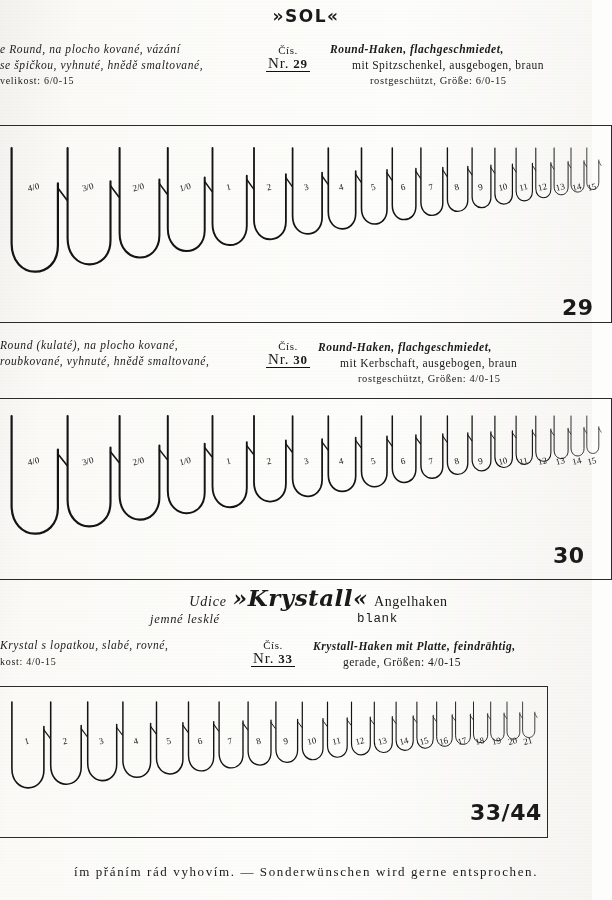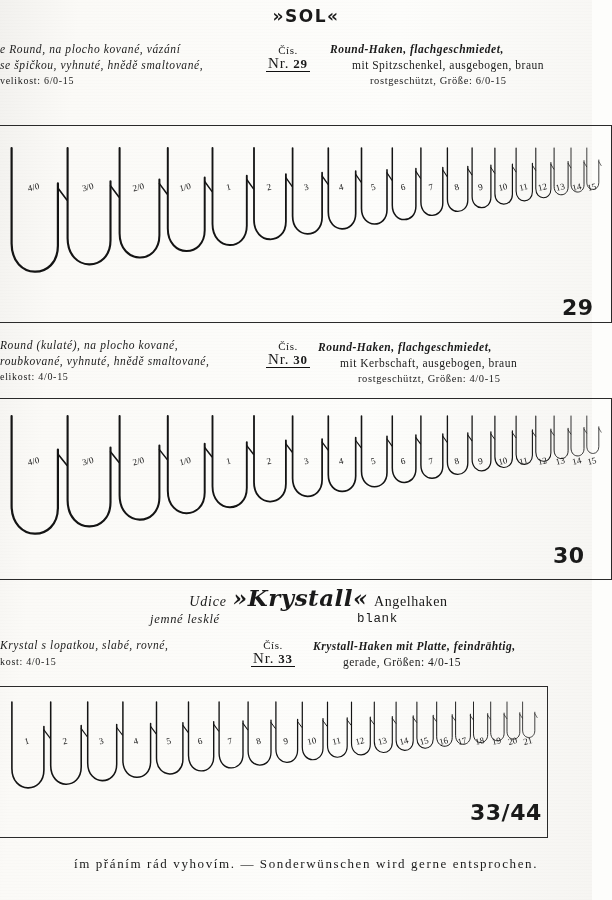--- a/index.html
+++ b/index.html
@@ -94,21 +94,21 @@
     position: absolute;
     border: 1.4px solid #2a2a2a;
     box-sizing: border-box;
   }
 
   .hookrow { position: absolute; }
 
   .footer {
     position: absolute;
     left: 0;
-    bottom: 28px;
+    bottom: 20px;
     width: 612px;
     text-align: center;
     font-family: "Liberation Serif", serif;
     font-size: 13px;
     letter-spacing: 1.6px;
   }
 
   .krystall-line {
     position: absolute;
     width: 612px;
@@ -245,21 +245,20 @@
         <path d="M 586.8 18.0 L 586.8 52.1 C 586.8 61.8 598.8 61.8 598.8 52.7 L 598.8 30.0" class="hk" stroke-width="0.80"></path>
         <path d="M 598.8 31.6 L 601.2 35.6" class="hk" stroke-width="0.60"></path>
         <text x="592.6" y="60.0" text-anchor="middle" class="sz" font-size="6.8" transform="rotate(-14 592.6 60.0)">15</text>
       </svg>
     </div>
   <div class="bignum" style="top:295px; left:562px;">29</div>
 
   <div class="blk cz-text" style="top:338px; left:0px; width:250px;">
     <div><span>Round (kulaté), na plocho kované,</span></div>
     <div><span>roubkované, vyhnuté, hnědě smaltované,</span></div>
-    <div class="small"><span>elikost: 4/0-15</span></div>
   </div>
 
   <div class="cis-box" style="top:340px; left:258px; width:60px;">
     <div><span>Čís.</span></div>
     <div class="nr"><span class="lbl">Nr.</span>
       <span>30</span></div>
   </div>
 
   <div class="blk de-text" style="top:340px; left:318px; width:292px;">
     <div><span class="bold">Round-Haken, flachgeschmiedet,</span></div>

